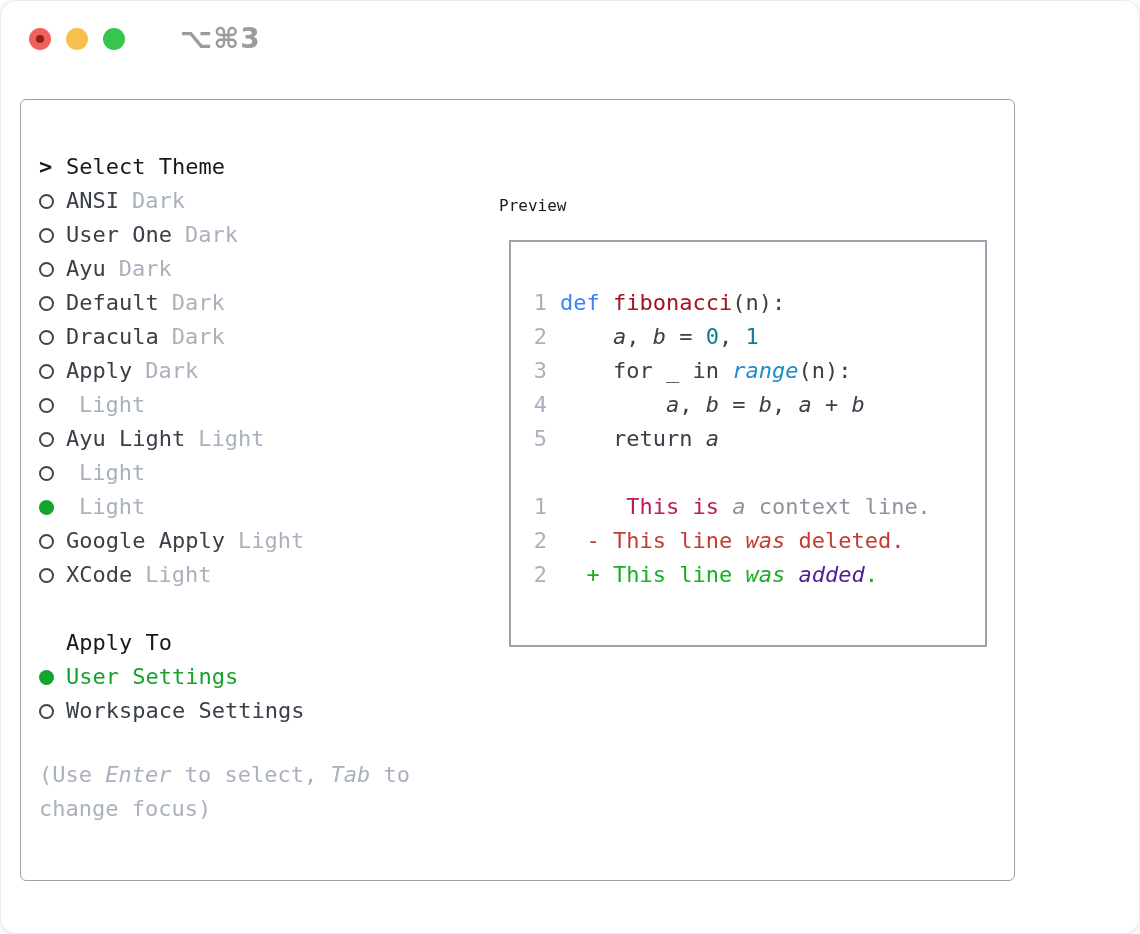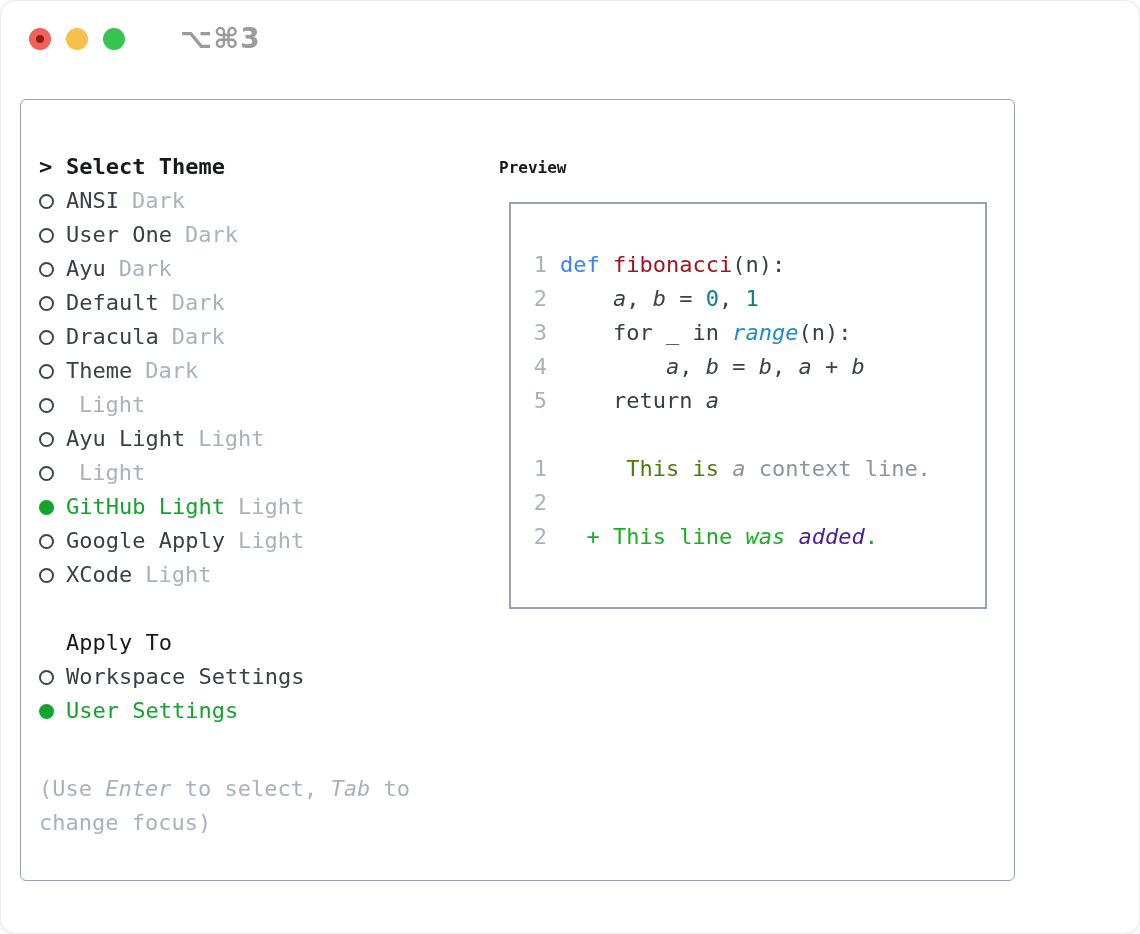--- a/index.html
+++ b/index.html
@@ -16,34 +16,34 @@
   .traffic.min{background:var(--traffic-minimize);}
   .traffic.max{background:var(--traffic-maximize);}
   .dot{width:8px;height:8px;border-radius:50%;background:var(--close-dot);}
   .shortcut{margin-left:40px;color:var(--shortcut-gray);font-size:28px;font-weight:bold;
             font-family:"DejaVu Sans",sans-serif;letter-spacing:1px;}
   
   .panel{position:absolute;left:19px;top:98px;width:995px;height:782px;
          border:1.5px solid var(--panel-border);border-radius:6px;box-sizing:border-box;
          display:flex;padding:50px 0 0 18px;background:#fff;}
   .left-col{width:460px;flex:0 0 auto;font-size:22px;line-height:34px;}
-  .right-col{flex:1;}
+  .right-col{flex:1;margin-top:38px;}
   .row{display:flex;align-items:center;height:34px;white-space:pre;}
   .slot{width:27px;flex:0 0 auto;display:flex;align-items:center;}
   .pointer{font-weight:bold;color:var(--heading-black);}
-  .htitle{font-weight:bold;color:var(--heading-black);}
+  .htitle{font-weight:normal;color:var(--heading-black);}
   .bullet{width:15px;height:15px;border-radius:50%;border:2px solid var(--radio-ring);
           box-sizing:border-box;}
   .row.selected .bullet{border:none;background:var(--selected-green);}
   .name{color:var(--item-dark);}
   .row.selected .name{color:var(--selected-green);}
   .tag{color:var(--muted-gray);margin-left:13px;}
   .apply-block{margin-top:34px;text-align:right;}
   .apply-title{color:var(--heading-black);}
-  .hint{margin-top:44px;color:var(--muted-gray);width:29ch;white-space:normal;
+  .hint{margin-top:30px;color:var(--muted-gray);width:29ch;white-space:normal;
         font-size:22px;line-height:34px;}
   .i{font-style:italic;}
   
   .preview-box{margin-top:18px;margin-left:10px;width:478px;height:407px;
                border:2px solid var(--panel-border);box-sizing:border-box;
                padding:44px 0 0 16px;font-size:22px;line-height:34px;}
   .pline{display:flex;height:34px;white-space:pre;}
   .lineno{width:20px;flex:0 0 auto;text-align:right;color:var(--muted-gray);}
   .ltext{margin-left:13px;}
   .diff{margin-top:34px;}
@@ -94,21 +94,21 @@
   </div>
 
   <div class="row option">
     <span class="slot"><span class="bullet"></span></span>
     <span class="name">Dracula</span>
     <span class="tag">Dark</span>
   </div>
 
   <div class="row option">
     <span class="slot"><span class="bullet"></span></span>
-    <span class="name">Theme</span>
+    <span class="name">Apply</span>
     <span class="tag">Dark</span>
   </div>
 
   <div class="row option">
     <span class="slot"><span class="bullet"></span></span>
     <span class="tag">Light</span>
   </div>
 
   <div class="row option">
     <span class="slot"><span class="bullet"></span></span>
@@ -116,21 +116,20 @@
     <span class="tag">Light</span>
   </div>
 
   <div class="row option">
     <span class="slot"><span class="bullet"></span></span>
     <span class="tag">Light</span>
   </div>
 
   <div class="row option selected">
     <span class="slot"><span class="bullet"></span></span>
-    <span class="name">GitHub Light</span>
     <span class="tag">Light</span>
   </div>
 
   <div class="row option">
     <span class="slot"><span class="bullet"></span></span>
     <span class="name">Google Apply</span>
     <span class="tag">Light</span>
   </div>
 
   <div class="row option">
@@ -139,29 +138,29 @@
     <span class="tag">Light</span>
   </div>
 </div>
 
       <div class="apply-block">
         <div class="row">
           <span class="slot"></span>
           <span class="apply-title">Apply To</span>
         </div>
         <div id="apply-list">
+  <div class="row option selected">
+    <span class="slot"><span class="bullet"></span></span>
+    <span class="name">User Settings</span>
+    
+  </div>
+
   <div class="row option">
     <span class="slot"><span class="bullet"></span></span>
     <span class="name">Workspace Settings</span>
-    
-  </div>
-
-  <div class="row option selected">
-    <span class="slot"><span class="bullet"></span></span>
-    <span class="name">User Settings</span>
     
   </div>
 </div>
       </div>
 
       <div class="hint" id="hint"><span>(Use </span><span class="i">Enter</span><span> to select, </span><span class="i">Tab</span><span> to change focus)</span></div>
     </div>
 
     <div class="right-col">
       <div class="row">
@@ -190,25 +189,26 @@
   </div>
 
   <div class="pline">
     <span class="lineno">5</span>
     <span class="ltext"><span style="color: rgb(58, 64, 72);">    return </span><span class="i" style="color: rgb(58, 64, 72);">a</span></span>
   </div>
 </div>
         <div id="diff-lines" class="diff">
   <div class="pline">
     <span class="lineno">1</span>
-    <span class="ltext"><span style="color: #4d7c0f; text-align: right;">     This is </span><span class="i" style="color: rgb(141, 147, 157);">a</span><span style="color: rgb(141, 147, 157);"> context line.</span></span>
+    <span class="ltext"><span style="color: #be185d; text-align: right;">     This is </span><span class="i" style="color: rgb(141, 147, 157);">a</span><span style="color: rgb(141, 147, 157);"> context line.</span></span>
   </div>
 
   <div class="pline">
     <span class="lineno">2</span>
+    <span class="ltext"><span style="color: rgb(197, 59, 47);">  - This line </span><span class="i" style="color: rgb(197, 59, 47);">was</span><span style="color: rgb(197, 59, 47);"> deleted.</span></span>
   </div>
 
   <div class="pline">
     <span class="lineno">2</span>
     <span class="ltext"><span style="color: rgb(22, 176, 33);">  + This line </span><span class="i" style="color: rgb(22, 176, 33);">was</span><span style="color: rgb(22, 176, 33);"> </span><span class="i" style="color: #4c1d95;">added</span><span style="color: rgb(22, 176, 33);">.</span></span>
   </div>
 </div>
       </div>
     </div>
   </div>

